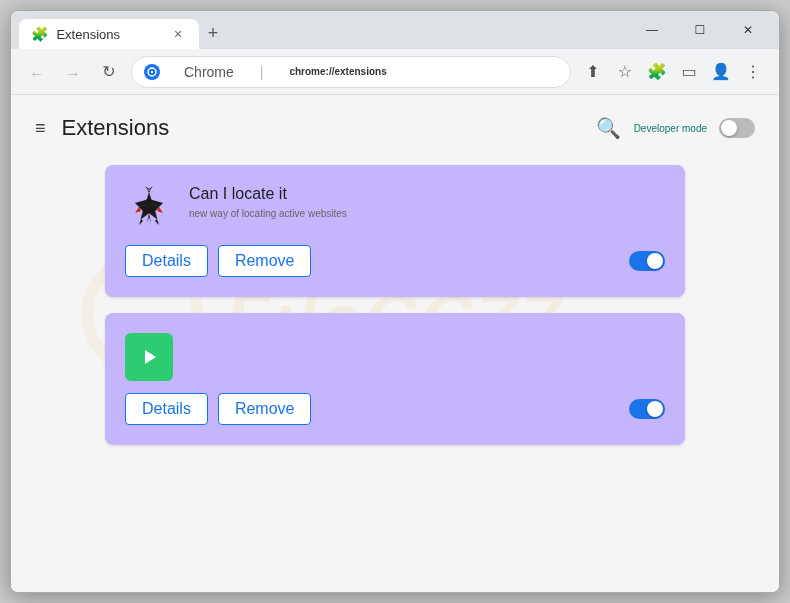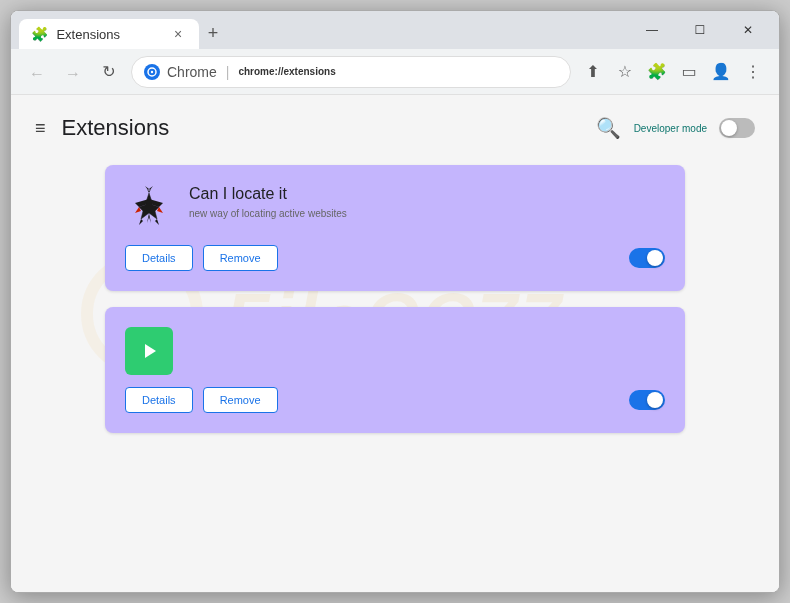--- a/index.html
+++ b/index.html
@@ -131,21 +131,21 @@
 
     .url-bar {
       flex: 1;
       background: #fff;
       border: 1px solid #ddd;
       border-radius: 20px;
       height: 32px;
       display: flex;
       align-items: center;
       padding: 0 12px;
-      gap: 7px;
+      gap: 24px;
       font-size: 14px;
       color: #333;
     }
 
     .url-icon {
       width: 16px;
       height: 16px;
       border-radius: 50%;
       background: #1a73e8;
       display: flex;
@@ -320,21 +320,21 @@
       align-items: center;
       gap: 10px;
     }
 
     .ext-btn {
       border: 1px solid #1a73e8;
       background: #fff;
       color: #1a73e8;
       padding: 6px 16px;
       border-radius: 4px;
-      font-size: 11px;
+      font-size: 16px;
       cursor: pointer;
       font-weight: 500;
     }
 
     .card-bottom .toggle-wrap {
       margin-left: auto;
     }
 
     
     .wm-container {

